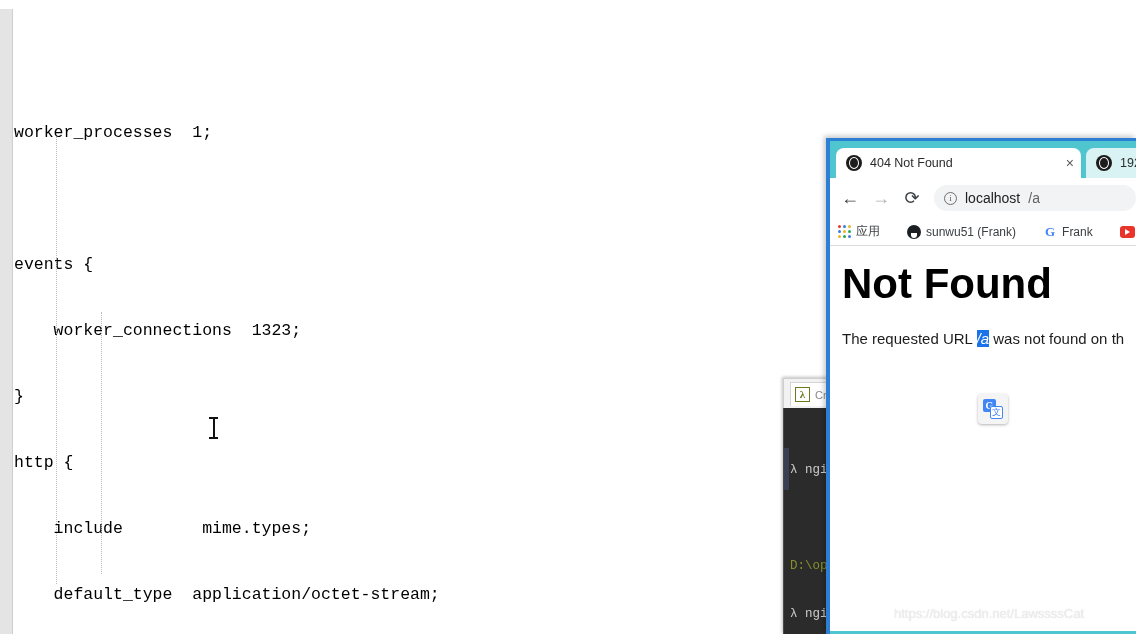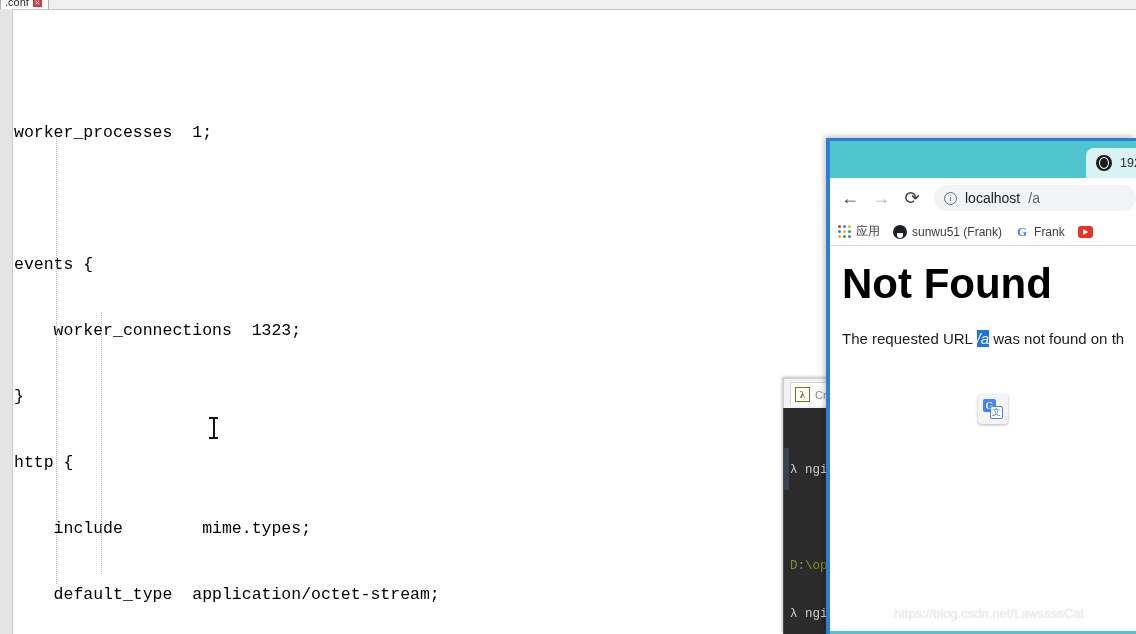--- a/index.html
+++ b/index.html
@@ -312,21 +312,21 @@
     position: absolute;
     left: 4px; top: 80px;
     width: 306px;
     height: 28px;
     background: #ffffff;
     border-bottom: 1px solid #dadce0;
     display: flex;
     align-items: center;
     padding-left: 8px;
     box-sizing: border-box;
-    gap: 13px;
+    gap: 27px;
     overflow: hidden;
   }
   .bm-item {
     display: flex;
     align-items: center;
     gap: 5px;
     font-size: 12px;
     color: #3c4043;
     white-space: nowrap;
     flex: 0 0 auto;
@@ -453,26 +453,20 @@
     z-index: 50;
     white-space: nowrap;
     text-shadow: 0 0 1px rgba(200,200,200,0.7);
   }
 </style>
 </head>
 <body>
 
 <div id="editor">
 
-  <div id="editor-tabstrip">
-    <div id="editor-tab">
-      <span>.conf</span>
-      <span class="tab-close">✕</span>
-    </div>
-  </div>
 
   <div id="editor-gutter"></div>
 
   <div id="code-area">
     <div class="guide" id="guide-1"></div>
     <div class="guide" id="guide-2"></div>
 
     <div class="code-line">worker_processes  1;</div>
     <div class="code-line"></div>
     <div class="code-line">events {</div>
@@ -532,20 +526,25 @@
     
     
   </div>
   <div id="term-right-edge"></div>
 </div>
 
 <div id="browser">
   <div id="browser-frame"></div>
 
   <div id="tabstrip">
+    <div class="chrome-tab" id="tab-active">
+      <span class="tab-favicon"></span>
+      <span class="tab-title-text">404 Not Found</span>
+      <span class="tab-close-x">×</span>
+    </div>
     <div class="chrome-tab" id="tab-second">
       <span class="tab-favicon"></span>
       <span class="tab-title-text">192</span>
     </div>
   </div>
 
   <div id="toolbar">
     <span class="nav-btn">←</span>
     <span class="nav-btn disabled">→</span>
     <span class="nav-btn">⟳</span>

